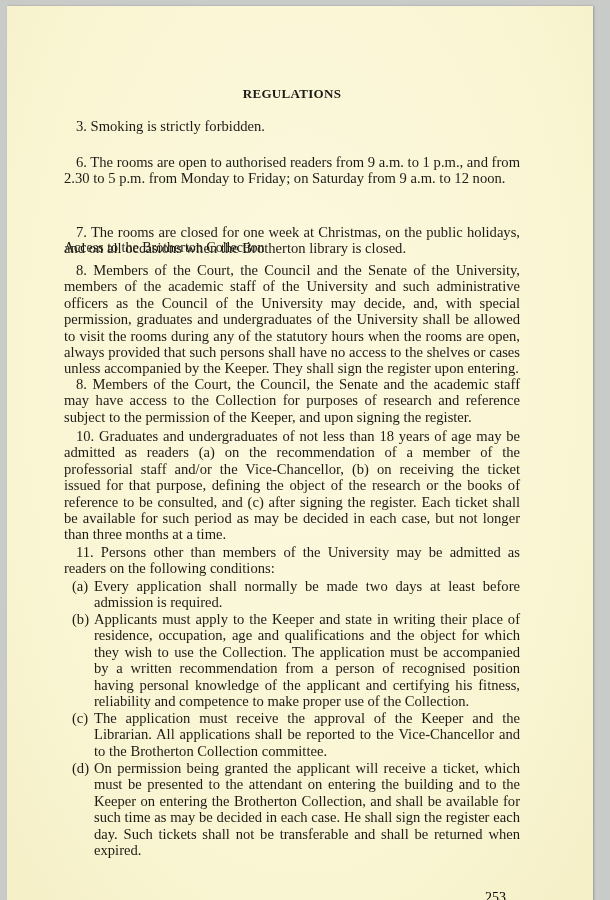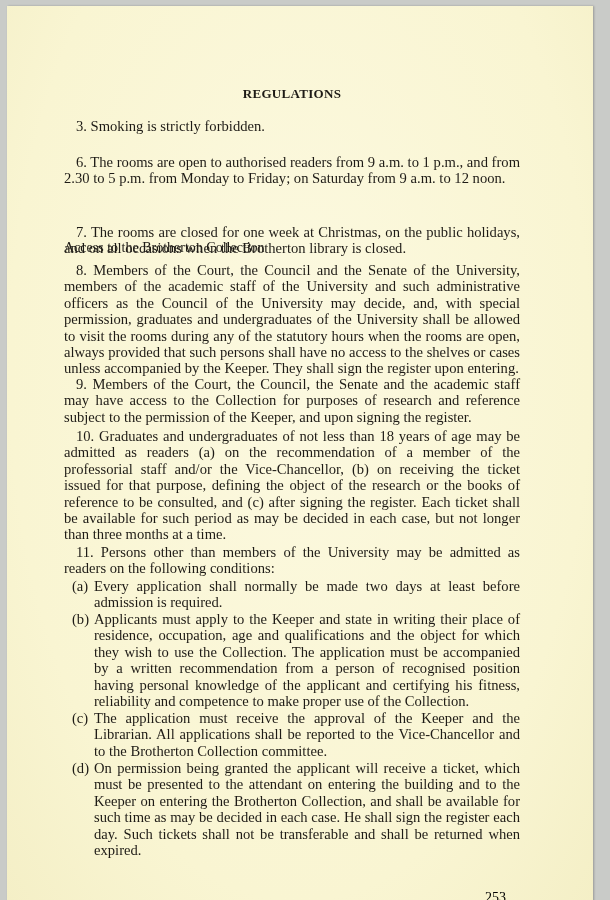--- a/index.html
+++ b/index.html
@@ -108,21 +108,21 @@
       <span class="first">7. The rooms are closed for one week at Christmas, on the public holidays, and on all occasions when the Brotherton library is closed.</span>
     </p>
 
     <div class="section-heading" style="top:234px;">Access to the Brotherton Collection</div>
 
     <p class="para" style="top:256px;">
       <span class="first">8. Members of the Court, the Council and the Senate of the University, members of the academic staff of the University and such administrative officers as the Council of the University may decide, and, with special permission, graduates and undergraduates of the University shall be allowed to visit the rooms during any of the statutory hours when the rooms are open, always provided that such persons shall have no access to the shelves or cases unless accompanied by the Keeper. They shall sign the register upon entering.</span>
     </p>
 
     <p class="para" style="top:370px;">
-      <span class="first">9. Members of the Court, the Council, the Senate and the academic staff may have access to the Collection for purposes of research and reference subject to the permission of the Keeper, and upon signing the register.</span>
+      <span class="first">8. Members of the Court, the Council, the Senate and the academic staff may have access to the Collection for purposes of research and reference subject to the permission of the Keeper, and upon signing the register.</span>
     </p>
 
     <p class="para" style="top:422px;">
       <span class="first">10. Graduates and undergraduates of not less than 18 years of age may be admitted as readers (a) on the recommendation of a member of the professorial staff and/or the Vice-Chancellor, (b) on receiving the ticket issued for that purpose, defining the object of the research or the books of reference to be consulted, and (c) after signing the register. Each ticket shall be available for such period as may be decided in each case, but not longer than three months at a time.</span>
     </p>
 
     <p class="para" style="top:538px;">
       <span class="first">11. Persons other than members of the University may be admitted as readers on the following conditions:</span>
     </p>
 

